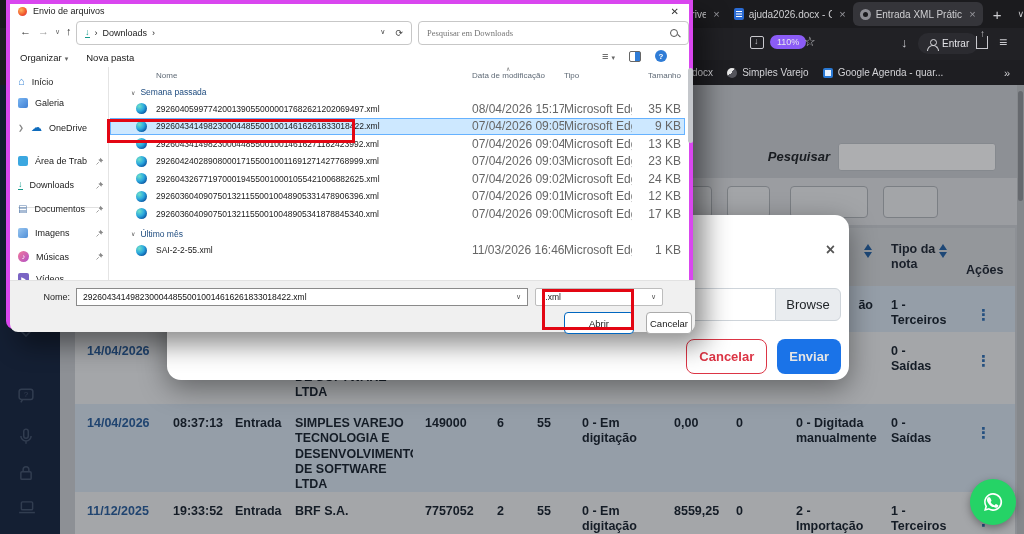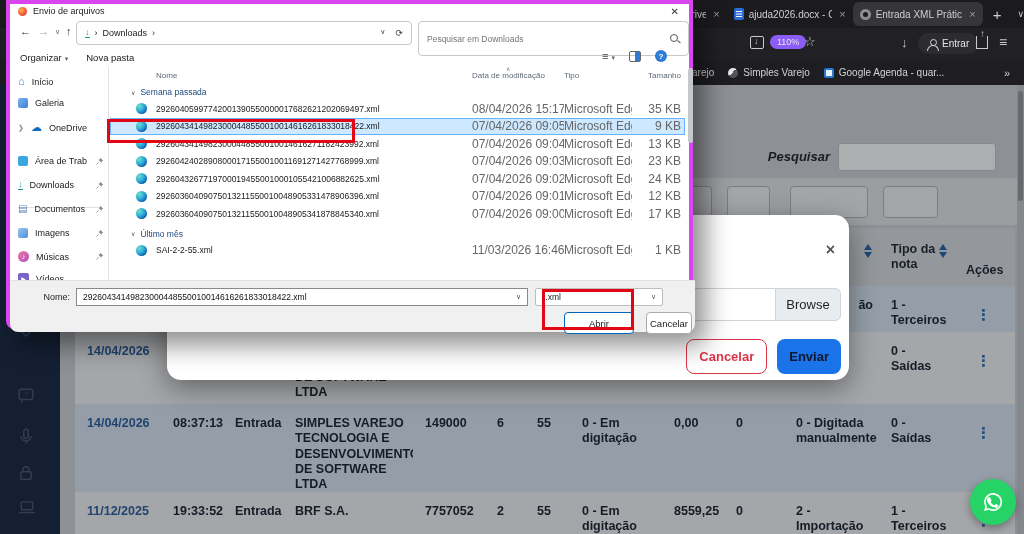--- a/index.html
+++ b/index.html
@@ -86,42 +86,42 @@
     box-shadow:0 8px 28px rgba(0,0,0,.4);z-index:30;}
   .modal-close{position:absolute;right:14px;top:26px;font-size:16px;color:#555;font-weight:bold;}
   .file-group{position:absolute;right:8px;top:73px;display:flex;height:33px;}
   .file-input{width:255px;background:#fff;border:1px solid #ced4da;border-right:none;border-radius:6px 0 0 6px;}
   .browse-btn{width:66px;background:#e9ecef;border:1px solid #ced4da;border-radius:0 6px 6px 0;
     font-size:13px;color:#212529;display:flex;align-items:center;justify-content:center;}
   .modal-frag{position:absolute;left:530px;top:136px;font-size:13px;color:#333;}
   .modal-btns{position:absolute;right:8px;top:124px;display:flex;gap:10px;}
   .btn-cancel{min-width:74px;height:35px;border:1px solid #dc3545;color:#dc3545;background:#fff;border-radius:8px;
     font-size:13px;font-weight:bold;display:flex;align-items:center;justify-content:center;padding:0 12px;}
-  .btn-submit{min-width:58px;height:35px;background:#1a73e8;color:#0f172a;border-radius:8px;
+  .btn-submit{min-width:58px;height:35px;background:#1a73e8;color:#e5e5e5;border-radius:8px;
     font-size:13px;font-weight:bold;display:flex;align-items:center;justify-content:center;padding:0 12px;}
 
   
   .fab{position:absolute;left:970px;top:479px;width:46px;height:46px;border-radius:50%;background:#25d366;
     z-index:40;display:flex;align-items:center;justify-content:center;box-shadow:0 3px 8px rgba(0,0,0,.35);}
 
   
   .dialog{position:absolute;left:6px;top:0;width:687px;height:329px;background:#fff;border:4px solid #d946ef;
     border-radius:0 0 8px 8px;box-shadow:12px 16px 26px rgba(0,0,0,.45);z-index:100;font-size:9px;color:#1a1a1a;}
   .dlg-title{position:absolute;left:0;top:0;width:100%;height:14px;display:flex;align-items:center;padding:0 8px;gap:6px;}
   .dlg-title .appdot{width:9px;height:9px;border-radius:50%;background:radial-gradient(circle at 35% 35%,#ffb35c,#f0552a 60%,#cf2a7a);}
   .dlg-title .ttext{font-size:9px;color:#222;}
   .dlg-x{position:absolute;right:10px;top:2px;font-size:10px;color:#333;}
   .navrow{position:absolute;left:0;top:15px;width:100%;height:28px;}
   .nav-ic{position:absolute;top:6px;font-size:11px;color:#2b2b2b;}
   .crumb{position:absolute;left:66px;top:2px;width:336px;height:24px;border:1px solid #c7c7c7;border-radius:4px;
     display:flex;align-items:center;gap:5px;padding:0 8px;font-size:9px;color:#222;}
   .dl-glyph{color:#15988a;font-weight:bold;border-bottom:1.5px solid #15988a;line-height:1;font-size:9px;}
   .crumb .right{margin-left:auto;display:flex;gap:10px;color:#444;}
-  .searchbox{position:absolute;left:408px;top:2px;width:271px;height:35px;border:1px solid #c7c7c7;border-radius:4px;
-    display:flex;align-items:center;padding:0 8px;}
+  .searchbox{position:absolute;left:408px;top:2px;width:271px;height:24px;border:1px solid #c7c7c7;border-radius:4px;
+    display:flex;align-items:center;padding:0 8px;font-family:Liberation Serif, serif;}
   .searchbox input{border:none;outline:none;width:230px;font-size:8.5px;color:#333;font-family:inherit;background:transparent;}
   .mag{position:relative;width:11px;height:11px;margin-left:auto;}
   .mag::before{content:"";position:absolute;left:1px;top:1px;width:6px;height:6px;border:1.3px solid #555;border-radius:50%;}
   .mag::after{content:"";position:absolute;left:7.5px;top:7.5px;width:3.5px;height:1.3px;background:#555;transform:rotate(45deg);}
   .cmdrow{position:absolute;left:0;top:44px;width:100%;height:18px;display:flex;align-items:center;padding:0 10px;gap:18px;font-size:9.5px;}
   .cmd-caret{color:#666;font-size:7px;margin-left:3px;}
   .cmd-right{position:absolute;right:22px;top:2px;display:flex;align-items:center;gap:14px;}
   .list-ic{font-size:11px;color:#444;}
   .pane-ic{width:12px;height:11px;border:1.2px solid #666;border-radius:2px;background:linear-gradient(to right,transparent 52%,#2f7cd6 52%);}
   .help-ic{width:12px;height:12px;border-radius:50%;background:#2f7cd6;color:#fff;font-size:8px;display:flex;align-items:center;justify-content:center;font-weight:bold;}
@@ -204,21 +204,21 @@
       <span class="person"></span>
       <span>Entrar</span>
     </span>
     <span class="share-ic"></span>
     <span class="menu-ic">≡</span>
   </div>
 
   <div class="bookmarks">
     <div class="bmspacer"></div>
     <span class="bm">
-      <span>arejo</span>
+      <span>docx</span>
     </span>
     <span class="bm">
       <span class="bm-ic-circle"></span>
       <span>Simples Varejo</span>
     </span>
     <span class="bm">
       <span class="bm-ic-cal"></span>
       <span>Google Agenda - quar...</span>
     </span>
     <span class="bm-more">»</span>

